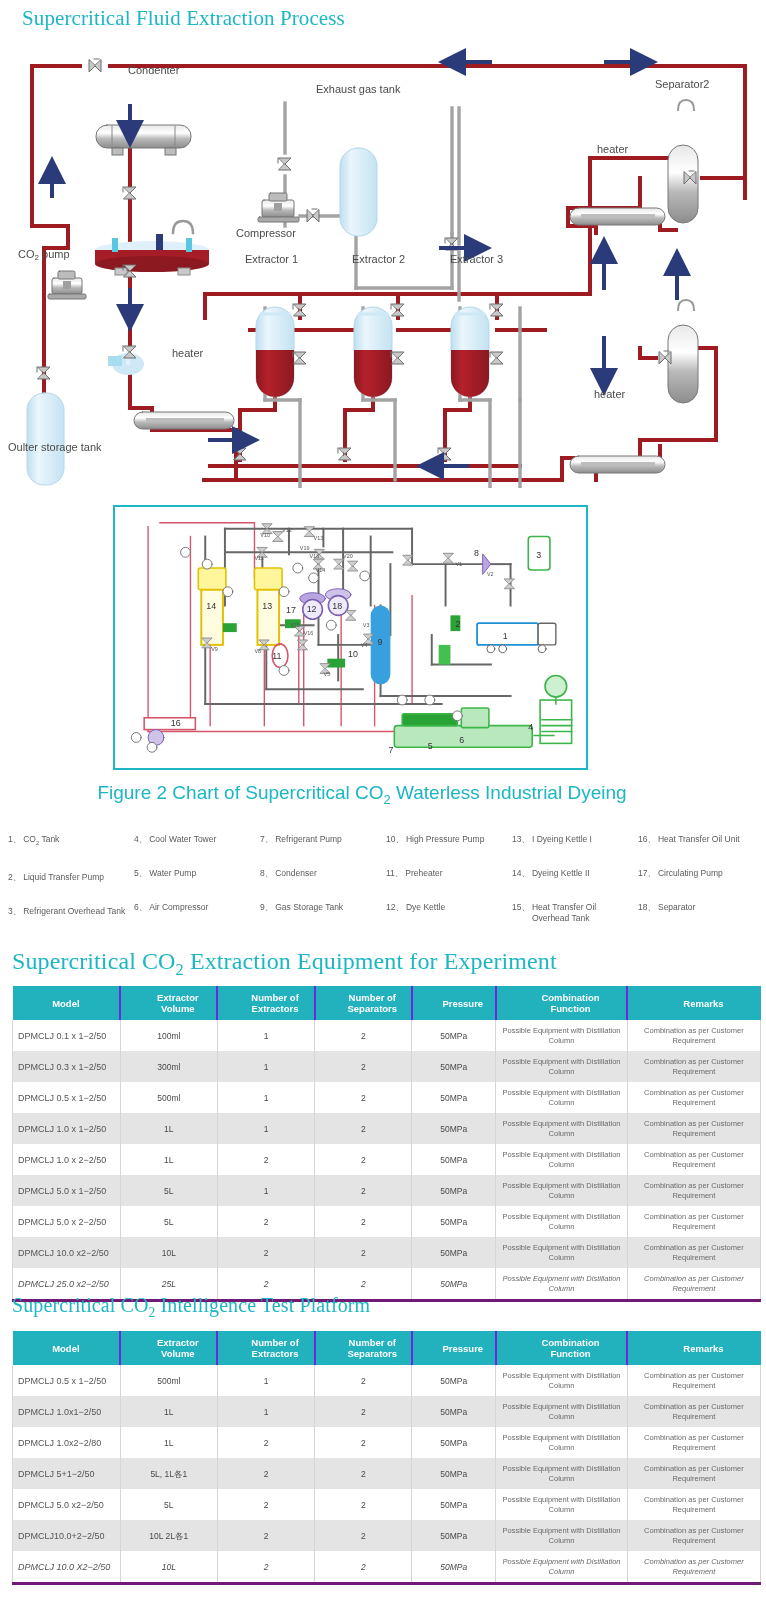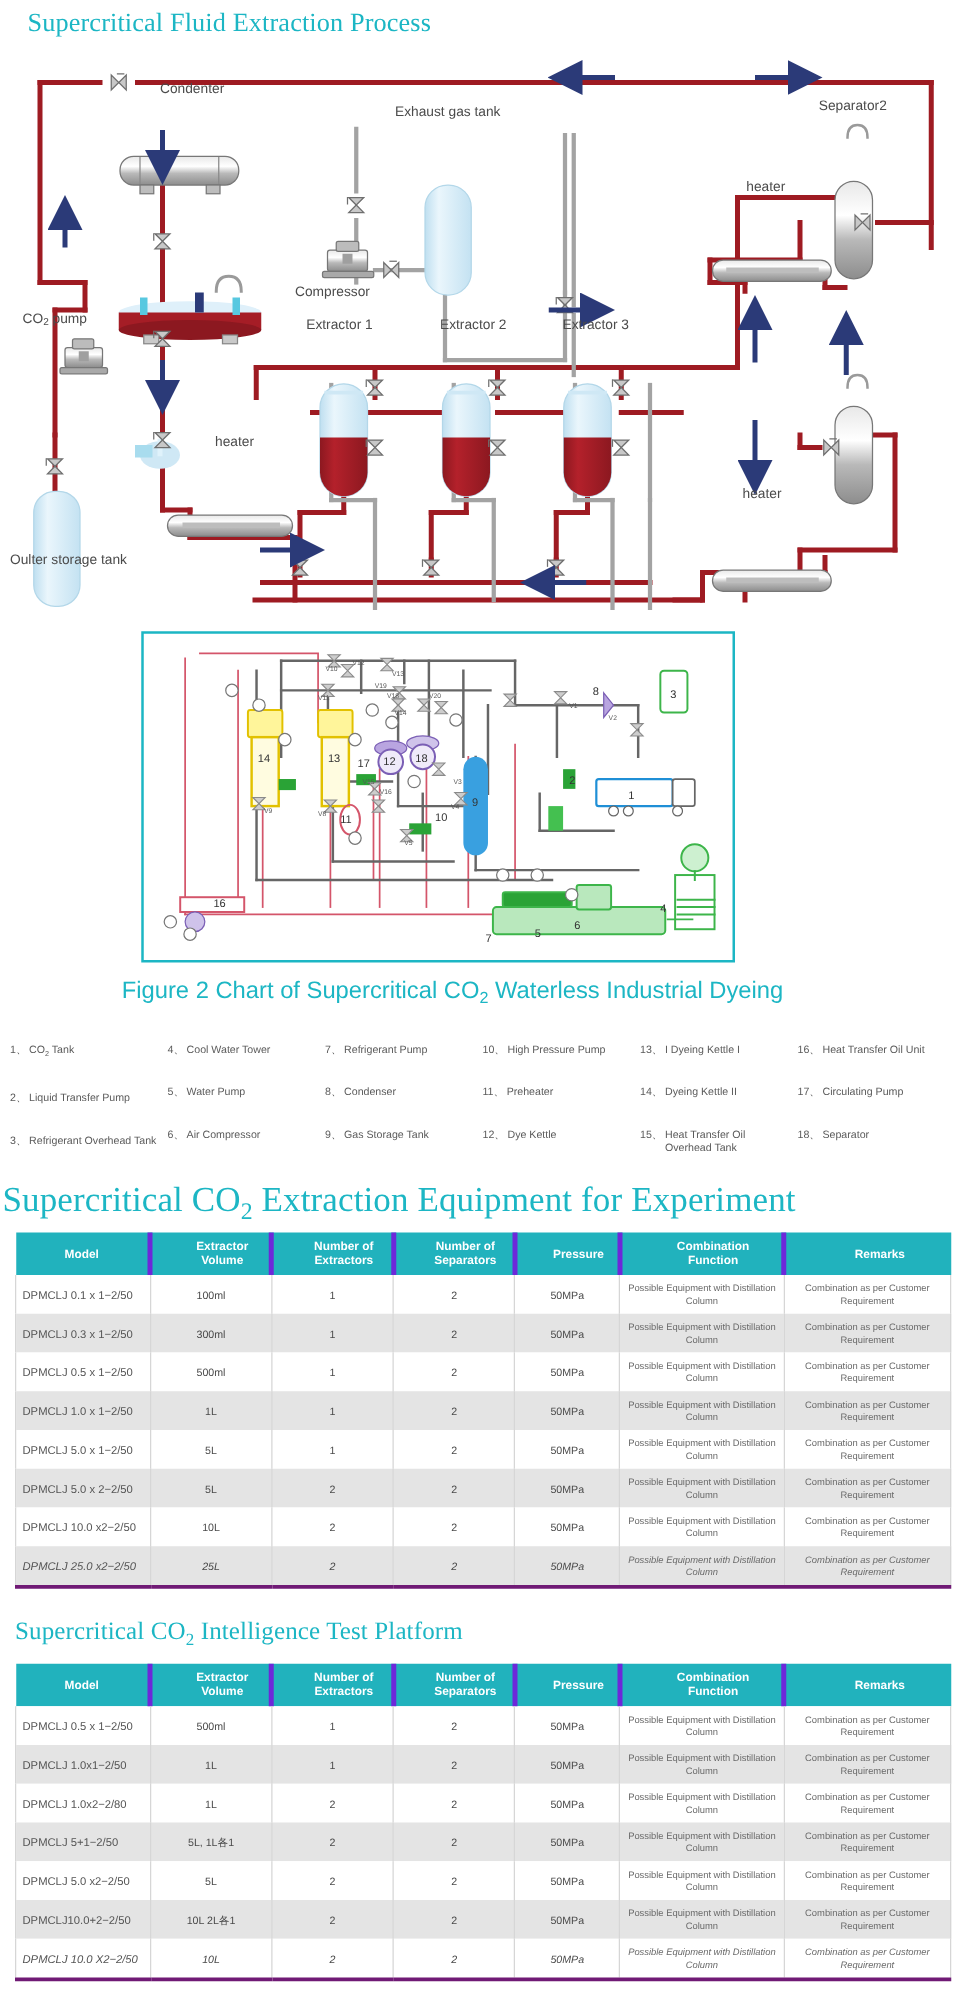--- a/index.html
+++ b/index.html
@@ -27,22 +27,22 @@
   #title-main {
     position: absolute; left: 22px; top: 4px;
     font-size: 21px; line-height: 28px;
   }
   #fig2-caption {
     position: absolute; left: 0; top: 780px; width: 677px;
     text-align: center; color: #1cb6c4;
     font-size: 19px; line-height: 26px; font-weight: 400; padding-left: 47px;
   }
   #title-equip {
-    position: absolute; left: 2px; top: 948px;
-    font-size: 28px; line-height: 26px;
+    position: absolute; left: 12px; top: 948px;
+    font-size: 24px; line-height: 26px;
   }
   #title-platform {
     position: absolute; left: 12px; top: 1292px;
     font-size: 20px; line-height: 26px;
   }
   sub { font-size: .68em; }
 
   
   #diagram1 { position: absolute; left: 0; top: 48px; width: 766px; height: 440px; }
   #diagram2wrap {
@@ -86,21 +86,21 @@
     background: #21b2bd;
     color: #ffffff;
     font-weight: bold;
     font-size: 9.5px;
     line-height: 11px;
     padding: 6px 2px;
     text-align: center;
     border: none;
     vertical-align: middle;
   }
-  table.spec th + th { border-left: 4px solid #6d28d9; padding-left: 20px; }
+  table.spec th + th { border-left: 2px solid #6d28d9; padding-left: 20px; }
   table.spec td {
     padding: 6px 3px;
     text-align: center;
     vertical-align: middle;
     border-left: 1px solid #d6d6d6;
     border-right: 1px solid #d6d6d6;
     line-height: 10px;
     font-size: 8.5px;
     height: 28px;
   }
@@ -778,20 +778,29 @@
       <tr>
         <td class="model">DPMCLJ 1.0 x 1−2/50</td>
         <td>1L</td>
         <td>1</td>
         <td>2</td>
         <td>50MPa</td>
         <td class="small">Possible Equipment with Distillation Column</td>
         <td class="small">Combination as per Customer Requirement</td>
       </tr>
       <tr>
+        <td class="model">DPMCLJ 1.0 x 2−2/50</td>
+        <td>1L</td>
+        <td>2</td>
+        <td>2</td>
+        <td>50MPa</td>
+        <td class="small">Possible Equipment with Distillation Column</td>
+        <td class="small">Combination as per Customer Requirement</td>
+      </tr>
+      <tr>
         <td class="model">DPMCLJ 5.0 x 1−2/50</td>
         <td>5L</td>
         <td>1</td>
         <td>2</td>
         <td>50MPa</td>
         <td class="small">Possible Equipment with Distillation Column</td>
         <td class="small">Combination as per Customer Requirement</td>
       </tr>
       <tr>
         <td class="model">DPMCLJ 5.0 x 2−2/50</td>

